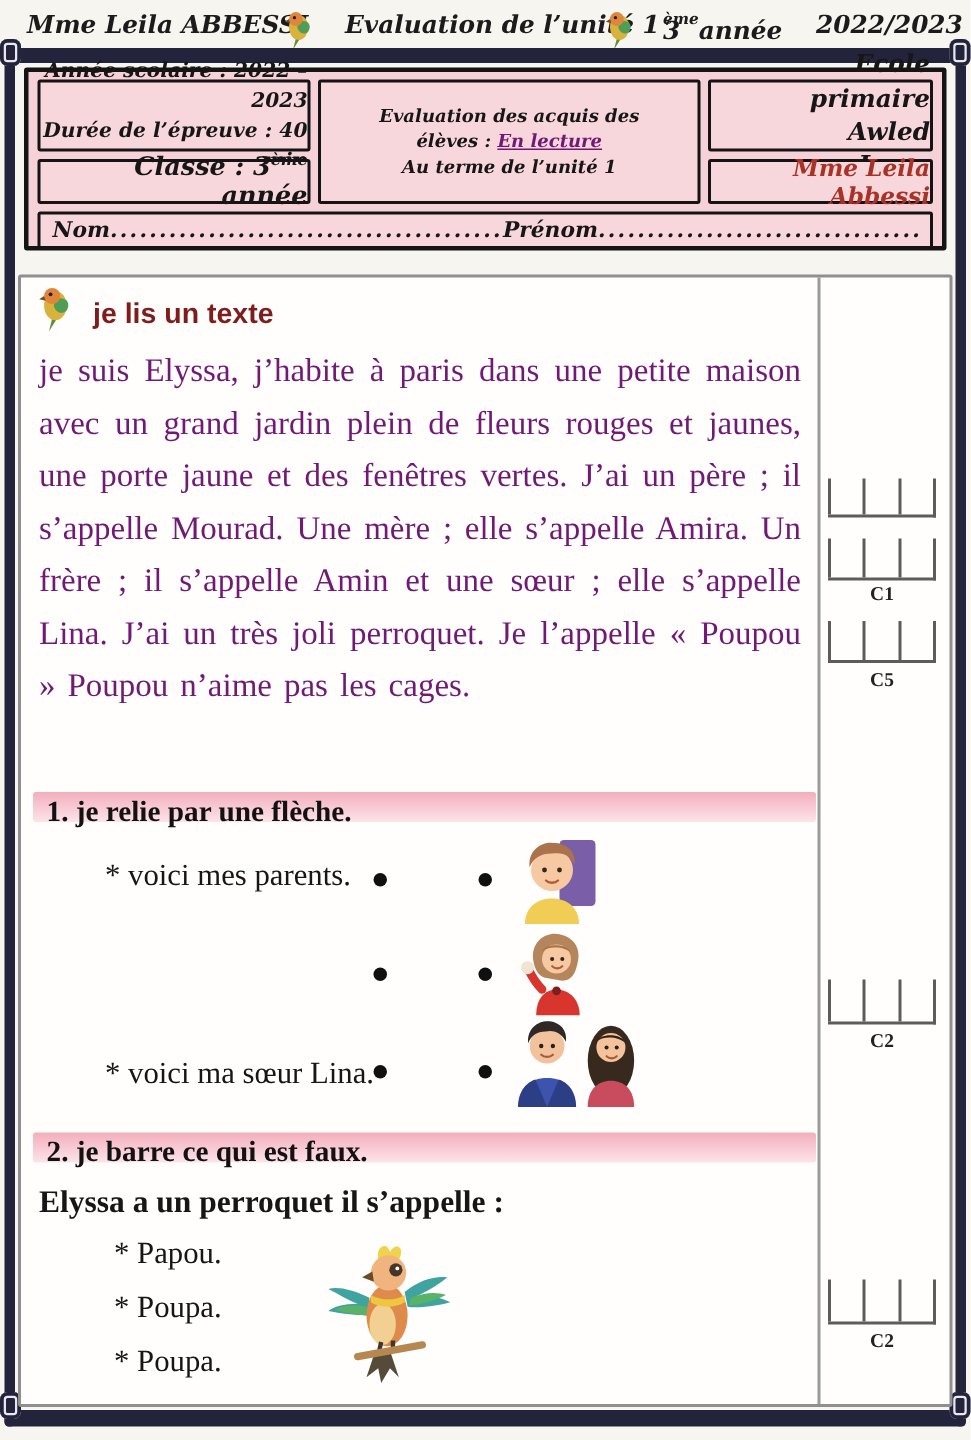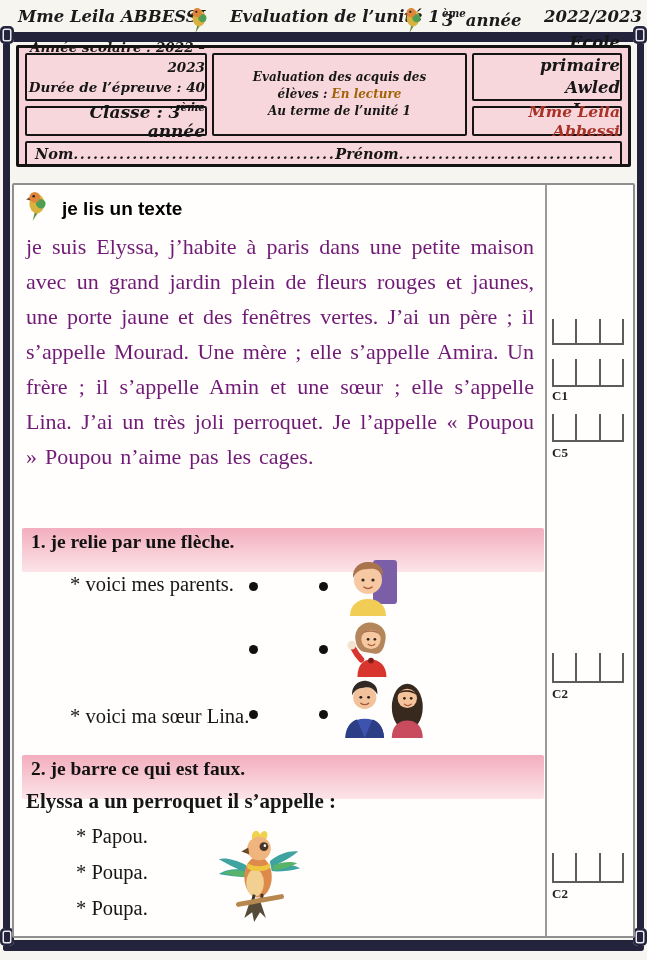--- a/index.html
+++ b/index.html
@@ -36,37 +36,37 @@
     font-family:"DejaVu Serif",serif;font-style:italic;font-weight:bold;}
   .hgrid{display:grid;grid-template-columns:182px 1fr 150px;grid-template-rows:48px 30px;gap:5px;}
   .cell{border:2px solid #141414;background:#f8d7dc;border-radius:2px;
     display:flex;flex-direction:column;justify-content:center;align-items:center;
     text-align:right;box-sizing:border-box;}
   .cell-annee{grid-column:1;grid-row:1;font-size:13.5px;line-height:1.5;}
   .cell-classe{grid-column:1;grid-row:2;font-size:17px;}
   .cell-eval{grid-column:2;grid-row:1 / span 2;font-size:12px;line-height:1.4;}
   .cell-school{grid-column:3;grid-row:1;font-size:16.5px;line-height:1.35;padding-left:48px;}
   .cell-teacher{grid-column:3;grid-row:2;font-size:15.5px;color:#a93226;}
-  .green{color:#a16207;}
+  .green{color:#701a75;text-decoration:underline;}
   .nomrow{margin-top:5px;border:2px solid #141414;border-radius:2px;height:25px;
     display:flex;align-items:center;padding:0 8px;font-size:14.5px;overflow:hidden;
     background:#f8d7dc;box-sizing:border-box;white-space:nowrap;}
   .dots{overflow:hidden;white-space:nowrap;letter-spacing:1.5px;flex-shrink:1;}
   .dots1{width:262px;}
   .dots2{flex:1;}
   
   .cbox{position:absolute;left:12px;top:183px;width:623px;height:755px;
     background:#fffefd;border:2px solid #8f8f8f;border-radius:2px;box-sizing:border-box;}
   .divider{position:absolute;left:531px;top:0;height:100%;width:2px;background:#9a9a9a;}
   .rheading{position:absolute;left:10px;top:5px;display:flex;align-items:center;gap:10px;}
   .rheading .t{font-family:"Liberation Sans",sans-serif;font-weight:bold;
-    font-size:19px;color:#000000;}
+    font-size:19px;color:#7f1d1d;}
   .para{position:absolute;left:12px;top:44px;width:508px;
     font-size:22px;line-height:35px;text-align:justify;color:#701a75;word-spacing:2.5px;}
-  .band{position:absolute;left:8px;width:522px;height:44px;
+  .band{position:absolute;left:8px;width:522px;height:20px;
     background:linear-gradient(180deg,#f3aebd,#fce4e9);border-radius:2px;
     font-weight:bold;font-size:19.5px;line-height:28px;padding-left:9px;
     box-sizing:border-box;color:#121212;}
   .band1{top:343px;}
   .band2{top:570px;}
   .q1label{position:absolute;left:12px;font-size:20.5px;white-space:nowrap;margin-left:44px;}
   .q1a{top:388px;}.q1b{top:451px;}.q1c{top:520px;}
   .dot{position:absolute;width:9px;height:9px;border-radius:50%;background:#101010;}
   .img{position:absolute;}
   .img-boy{left:332px;top:373px;}
@@ -78,21 +78,21 @@
   .img-parrot{left:200px;top:643px;}
   
   .comb{position:absolute;left:538px;width:72px;display:flex;
     border-bottom:2px solid #5c5c5c;border-right:2px solid #5c5c5c;box-sizing:border-box;}
   .comb i{flex:1;border-left:2px solid #5c5c5c;height:100%;}
   .comb-c1a{top:134px;height:26px;}
   .comb-c1b{top:174px;height:28px;}
   .comb-c5{top:229px;height:28px;}
   .comb-c2a{top:468px;height:30px;}
   .comb-c2b{top:668px;height:30px;}
-  .clabel{position:absolute;left:538px;width:72px;text-align:left;
+  .clabel{position:absolute;left:538px;width:72px;text-align:center;
     font-size:13px;font-weight:bold;color:#222;}
   .cl-c1{top:203px;}.cl-c5{top:260px;}.cl-c2a{top:501px;}.cl-c2b{top:701px;}
 </style>
 </head>
 <body>
 
 <div class="topline">
   <span class="tl-author">Mme Leila ABBESSI</span>
   <span class="tl-icon tl-icon1">
     <svg width="24" height="28" viewBox="0 0 26 30">

